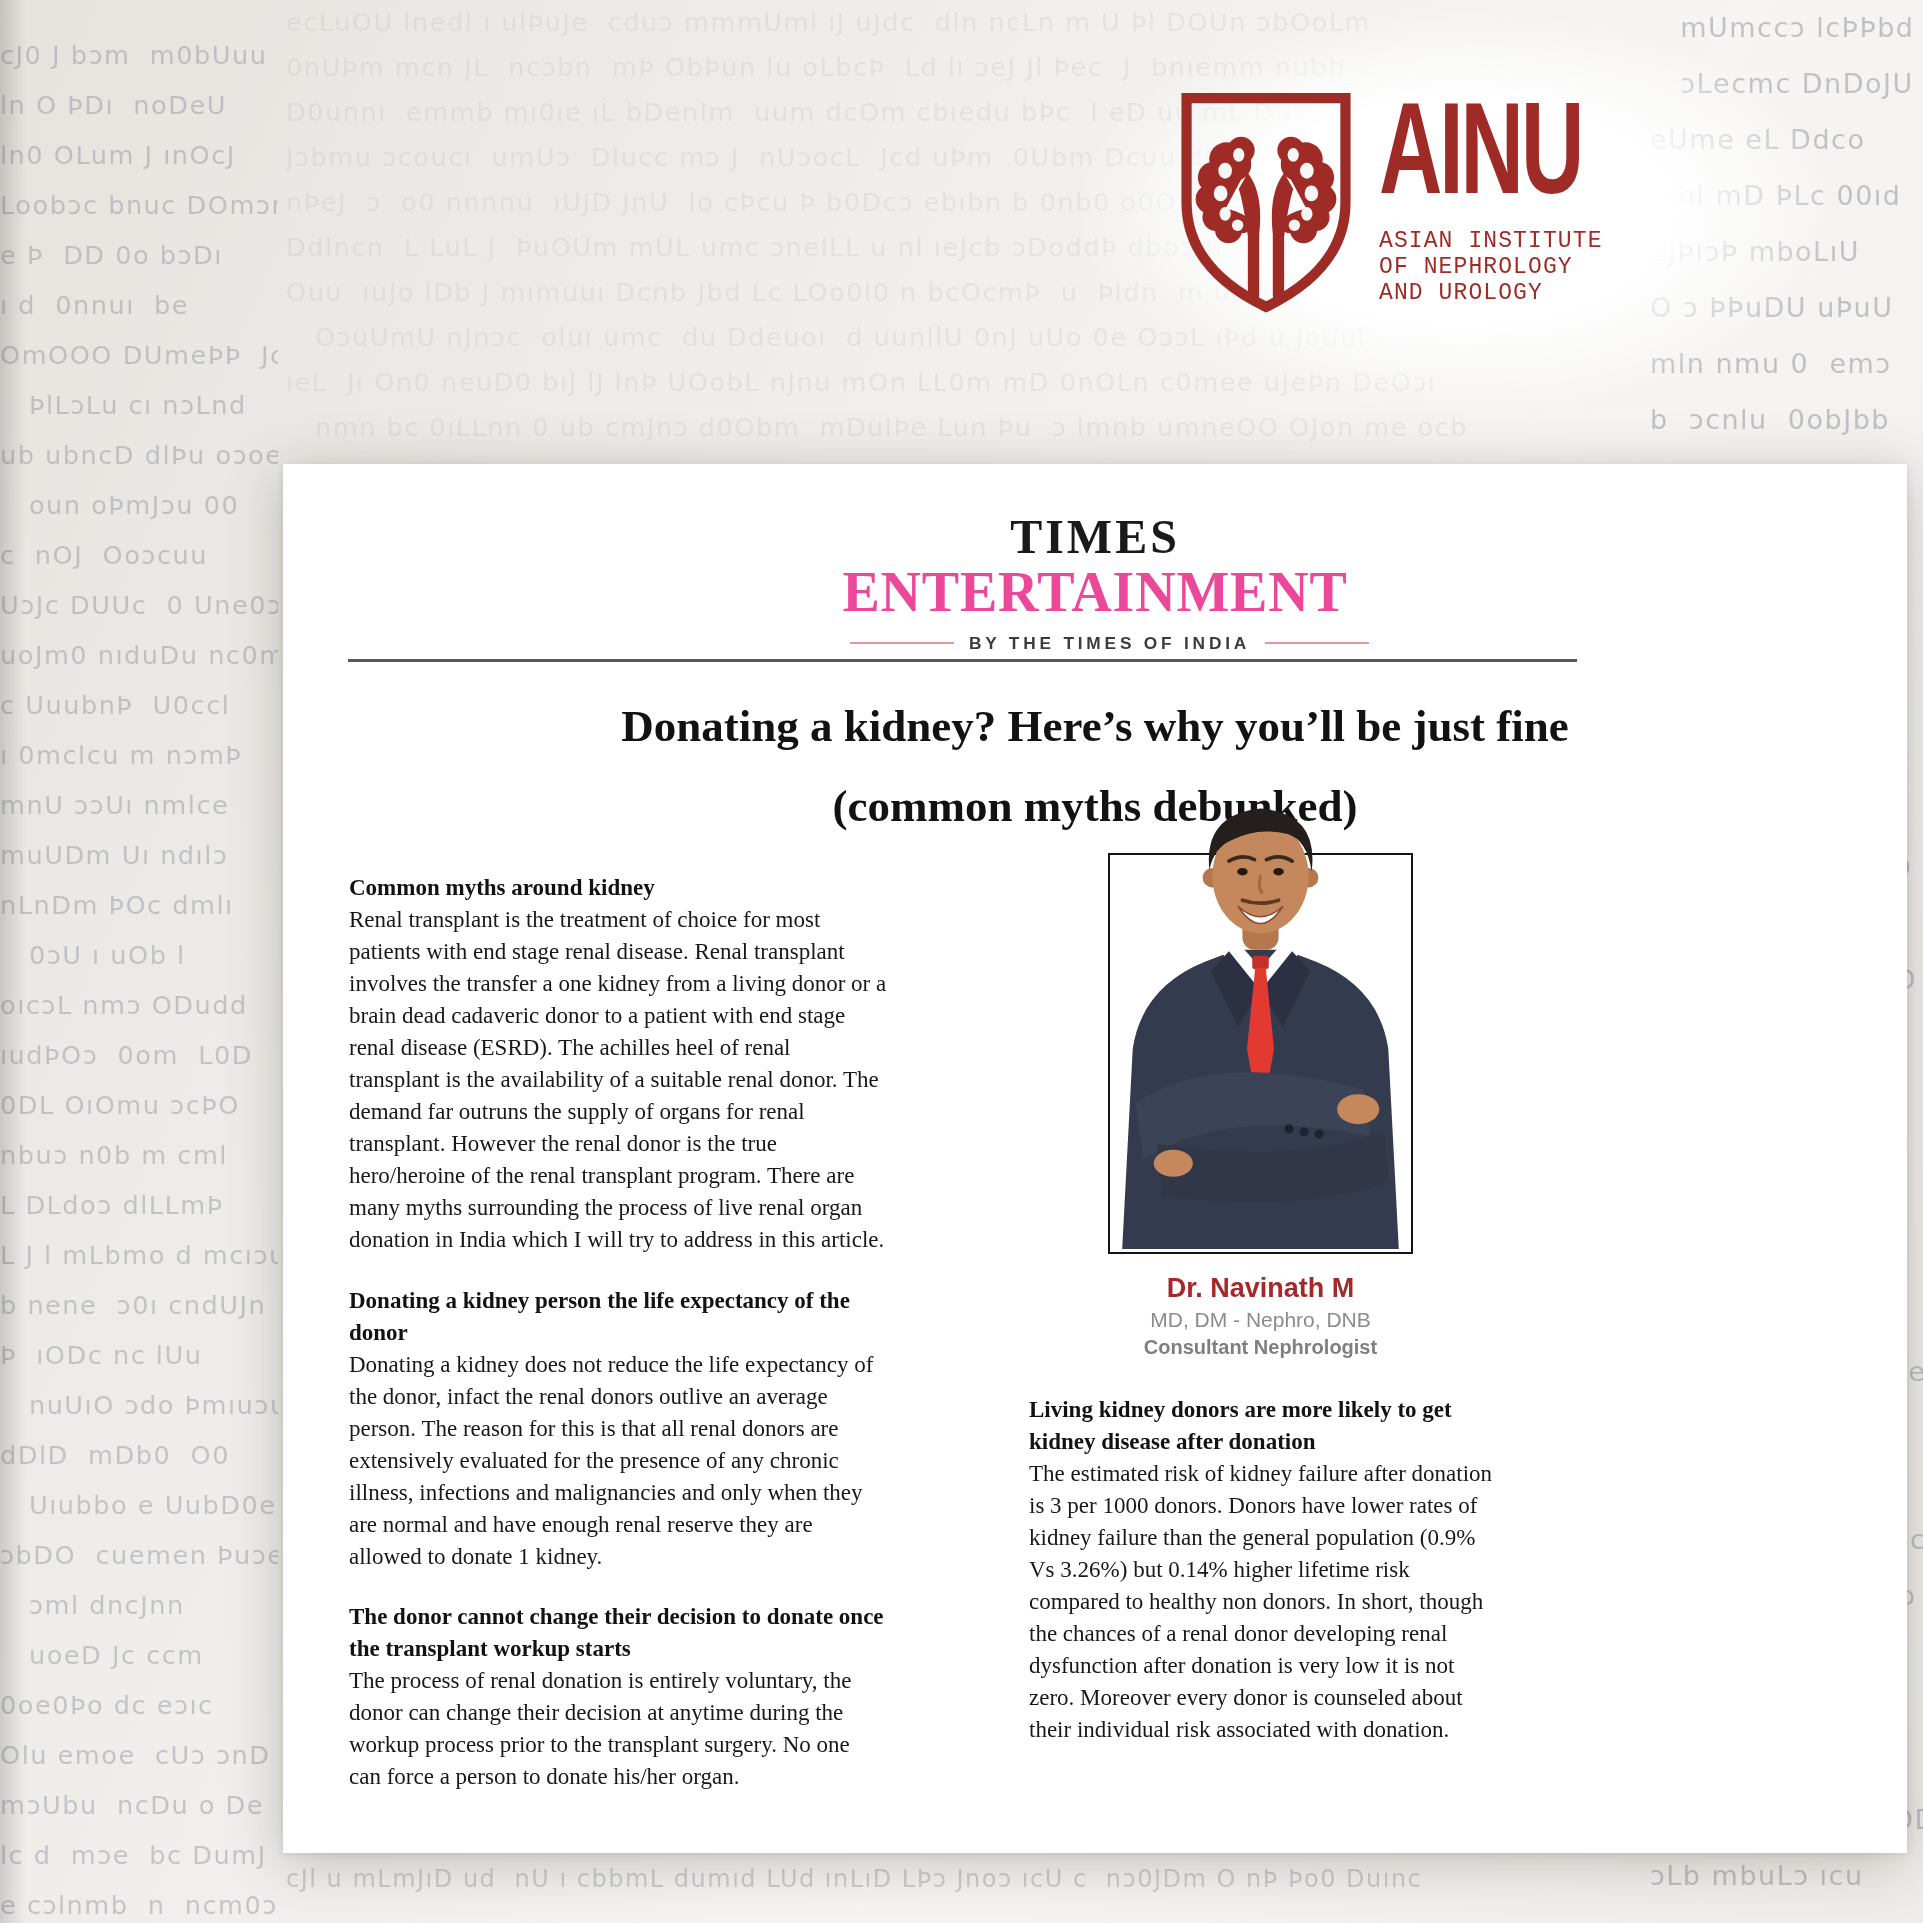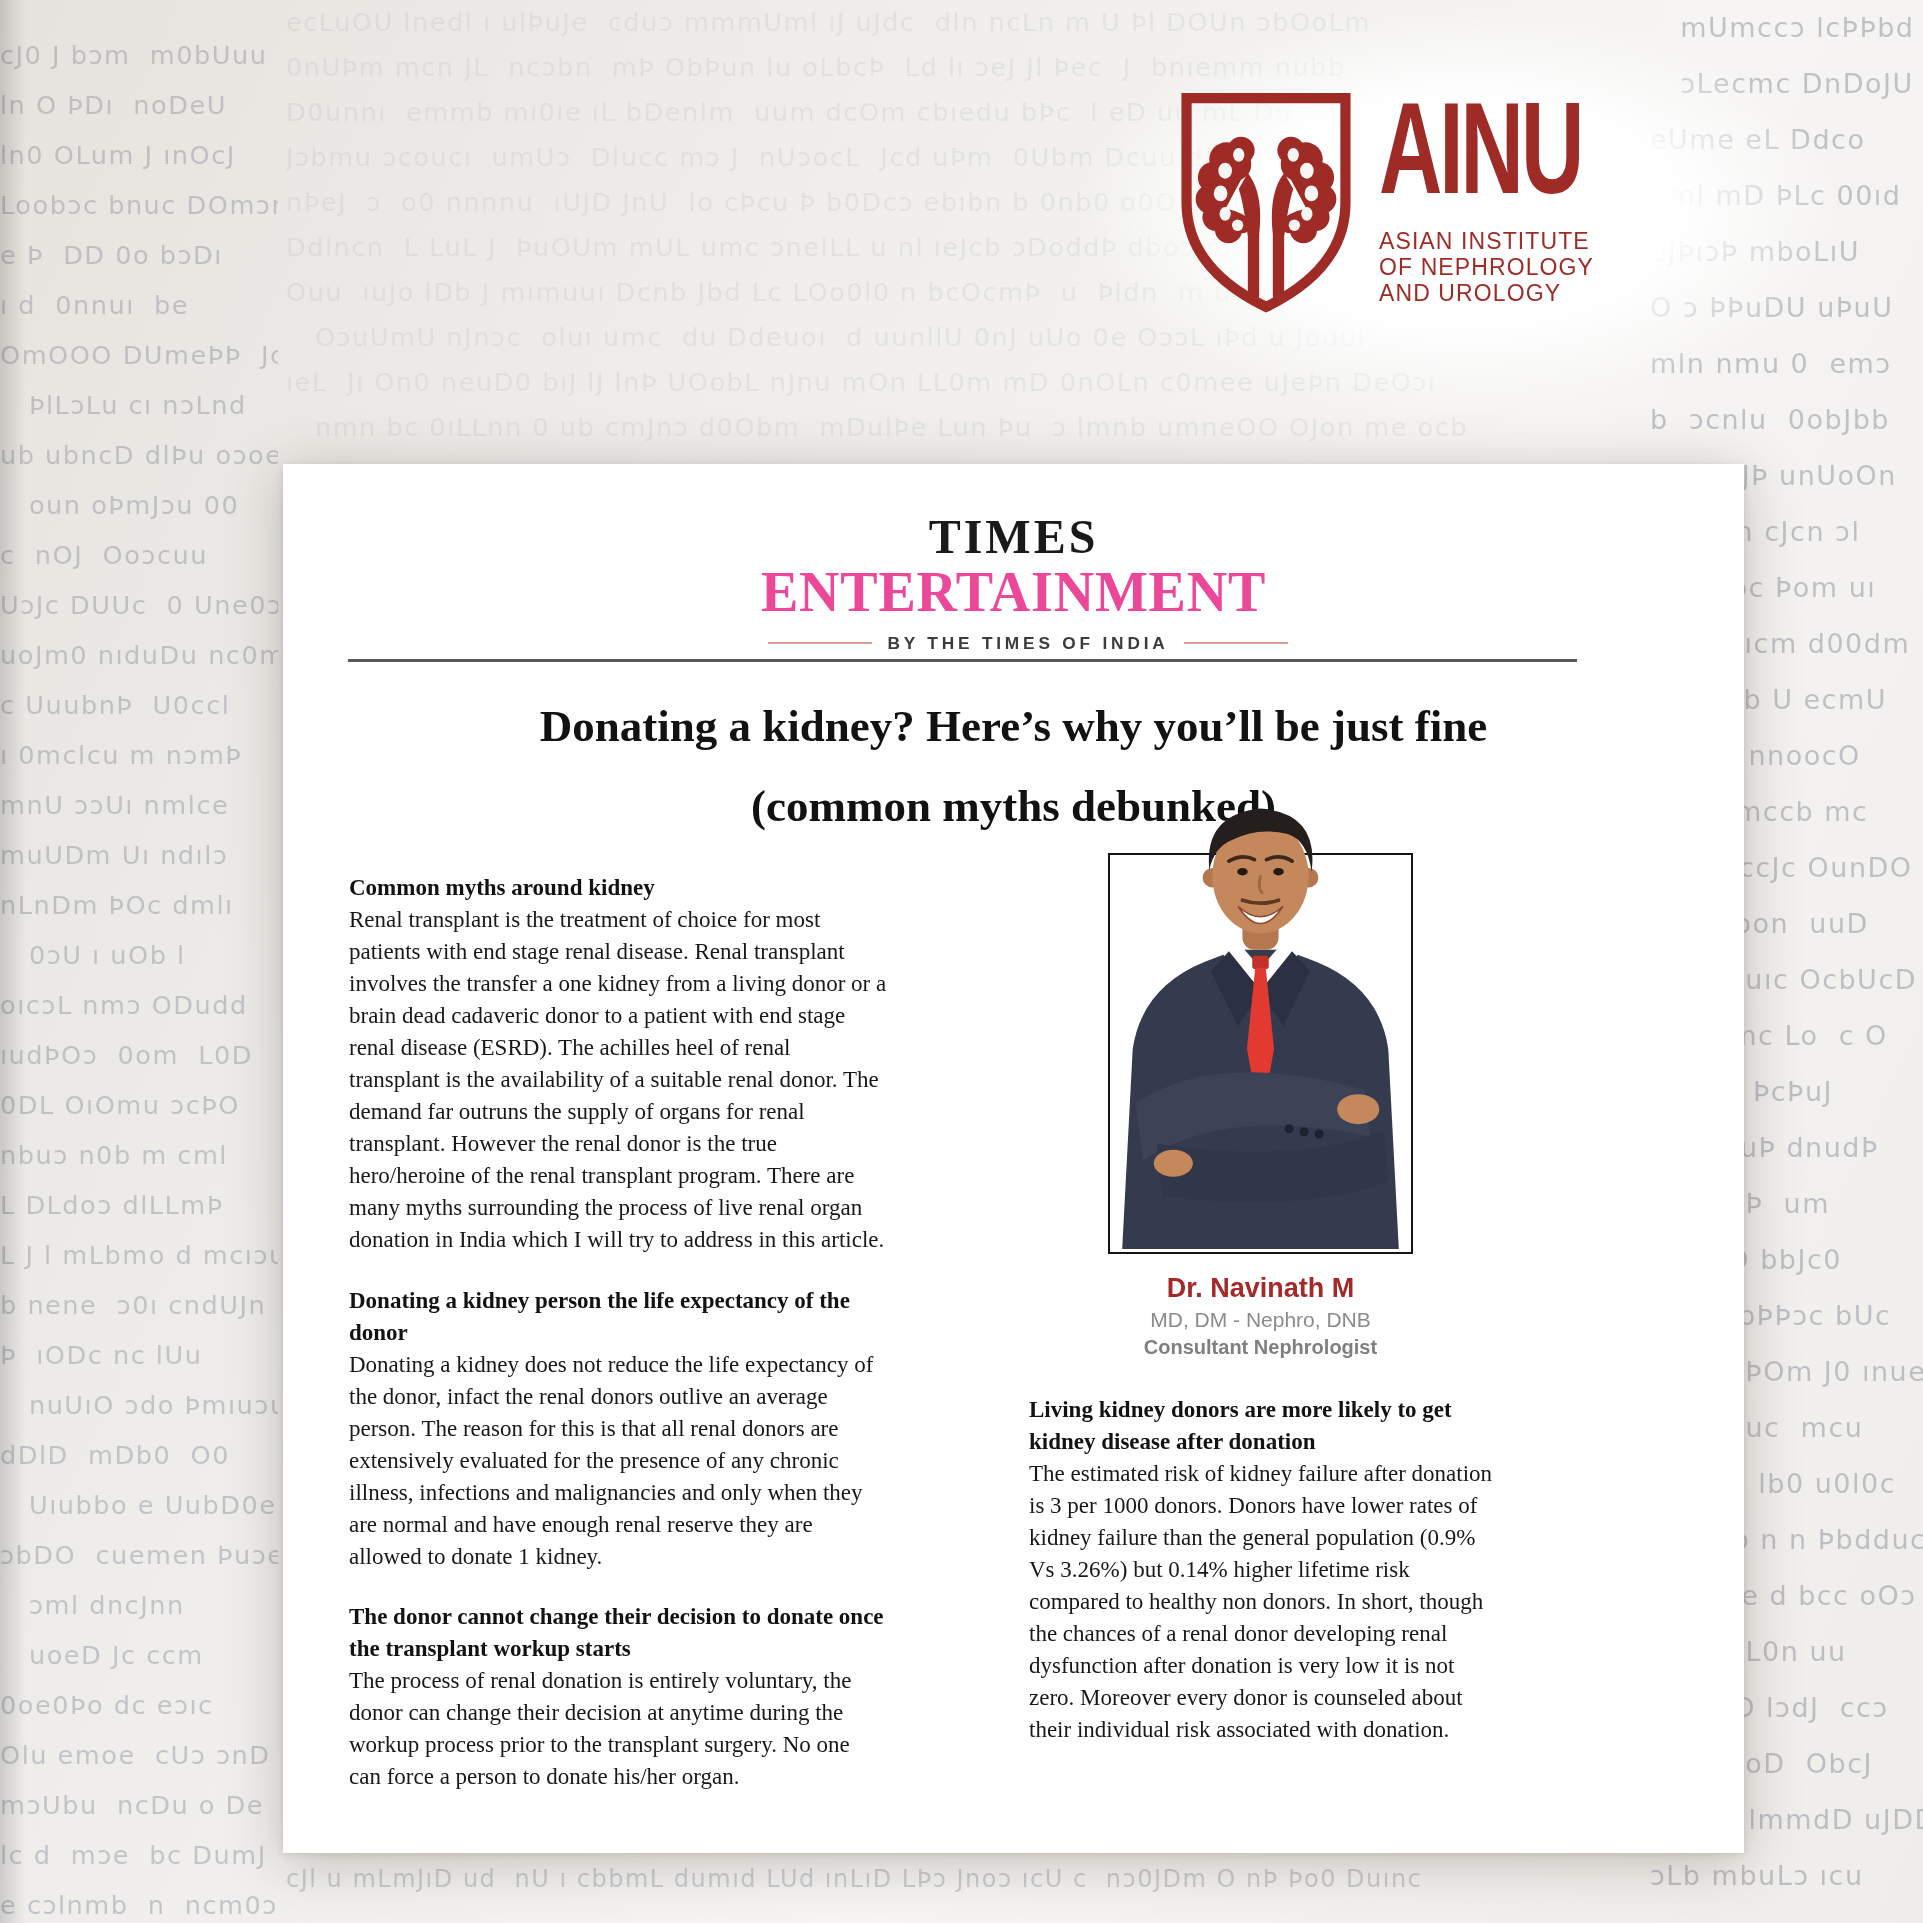--- a/index.html
+++ b/index.html
@@ -21,21 +21,21 @@
     background:radial-gradient(closest-side,#ffffff 55%,rgba(255,255,255,0));}
 
   
   .ainu{position:absolute;left:1175px;top:89px;display:flex;gap:22px;z-index:2;}
   .ainu-text{display:flex;flex-direction:column;}
   .ainu-word{font-weight:bold;font-size:129px;line-height:119px;letter-spacing:-4.5px;
     transform:scaleX(.68);transform-origin:left top;white-space:nowrap;}
   .ainu-tag{margin-top:19.5px;font-size:23px;line-height:26px;letter-spacing:1.1px;white-space:pre-line;}
 
   
-  .card{position:absolute;left:283px;top:464px;width:1461px;height:1389px;background:#ffffff;
+  .card{position:absolute;left:283px;top:464px;width:1624px;height:1389px;background:#ffffff;
     box-shadow:0 9px 53px rgba(75,65,55,.30),0 1.5px 7.5px rgba(0,0,0,.10);z-index:2;}
 
   .masthead{position:absolute;left:0;top:47px;width:100%;text-align:center;}
   .m-times{font-family:"Liberation Serif",serif;font-weight:bold;font-size:48px;line-height:51px;
     letter-spacing:3px;color:#1a1a1a;}
   .m-ent{font-family:"Liberation Serif",serif;font-weight:bold;font-size:56px;line-height:60px;
     letter-spacing:0.8px;}
   .m-byrow{margin-top:10.5px;display:flex;align-items:center;justify-content:center;gap:15px;padding-left:29px;}
   .m-byline{font-size:17.3px;font-weight:bold;letter-spacing:3.8px;color:#3c3c3c;}
   .m-rule{display:inline-block;width:104px;height:2.3px;}
@@ -193,21 +193,21 @@
           <ellipse cx="104" cy="58" rx="5" ry="6"></ellipse>
           <ellipse cx="116" cy="72" rx="6" ry="7"></ellipse>
           <ellipse cx="120" cy="92" rx="6" ry="7"></ellipse>
           <ellipse cx="116" cy="110" rx="5" ry="6"></ellipse>
           <ellipse cx="105" cy="120" rx="5" ry="5"></ellipse>
         </g>
       </svg>
     </span>
     <div class="ainu-text">
       <div class="ainu-word" style="color:#9F2B27;">AINU</div>
-      <div class="ainu-tag" style="color:#9F2B27;">ASIAN INSTITUTE
+      <div class="ainu-tag" style="color:#9F2B27;font-family:Liberation Mono, monospace;">ASIAN INSTITUTE
 OF NEPHROLOGY
 AND UROLOGY</div>
     </div>
   </div>
 
   <div class="card">
 
     <div class="masthead">
       <div class="m-times">TIMES</div>
       <div class="m-ent" style="color:#ec4899;">ENTERTAINMENT</div>

